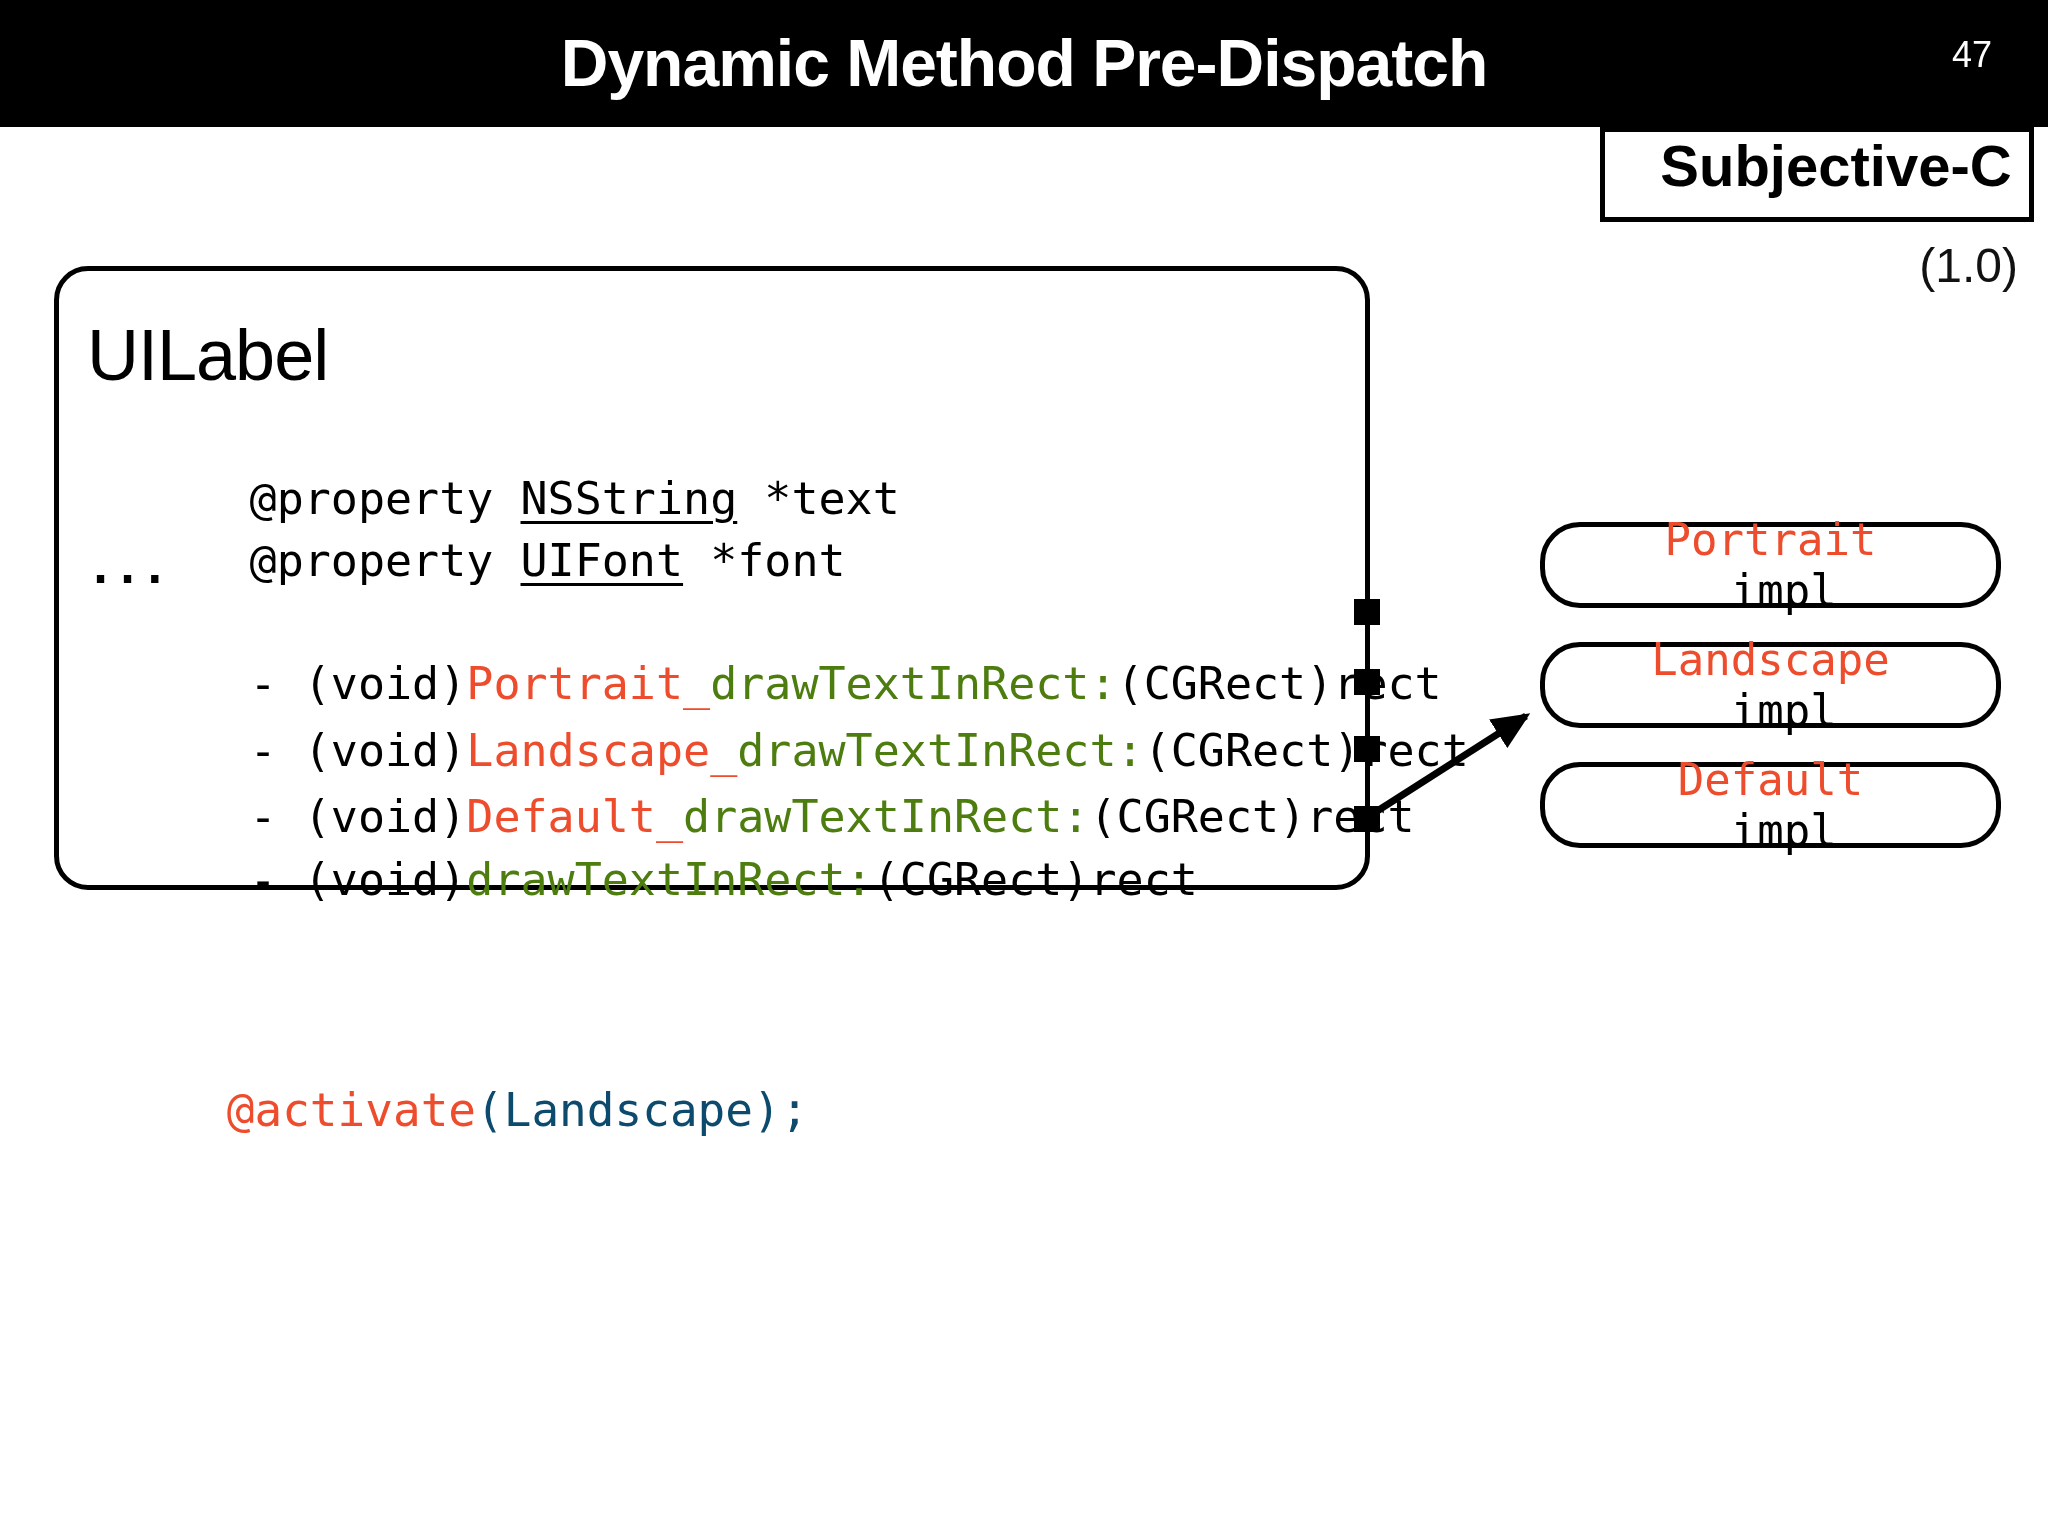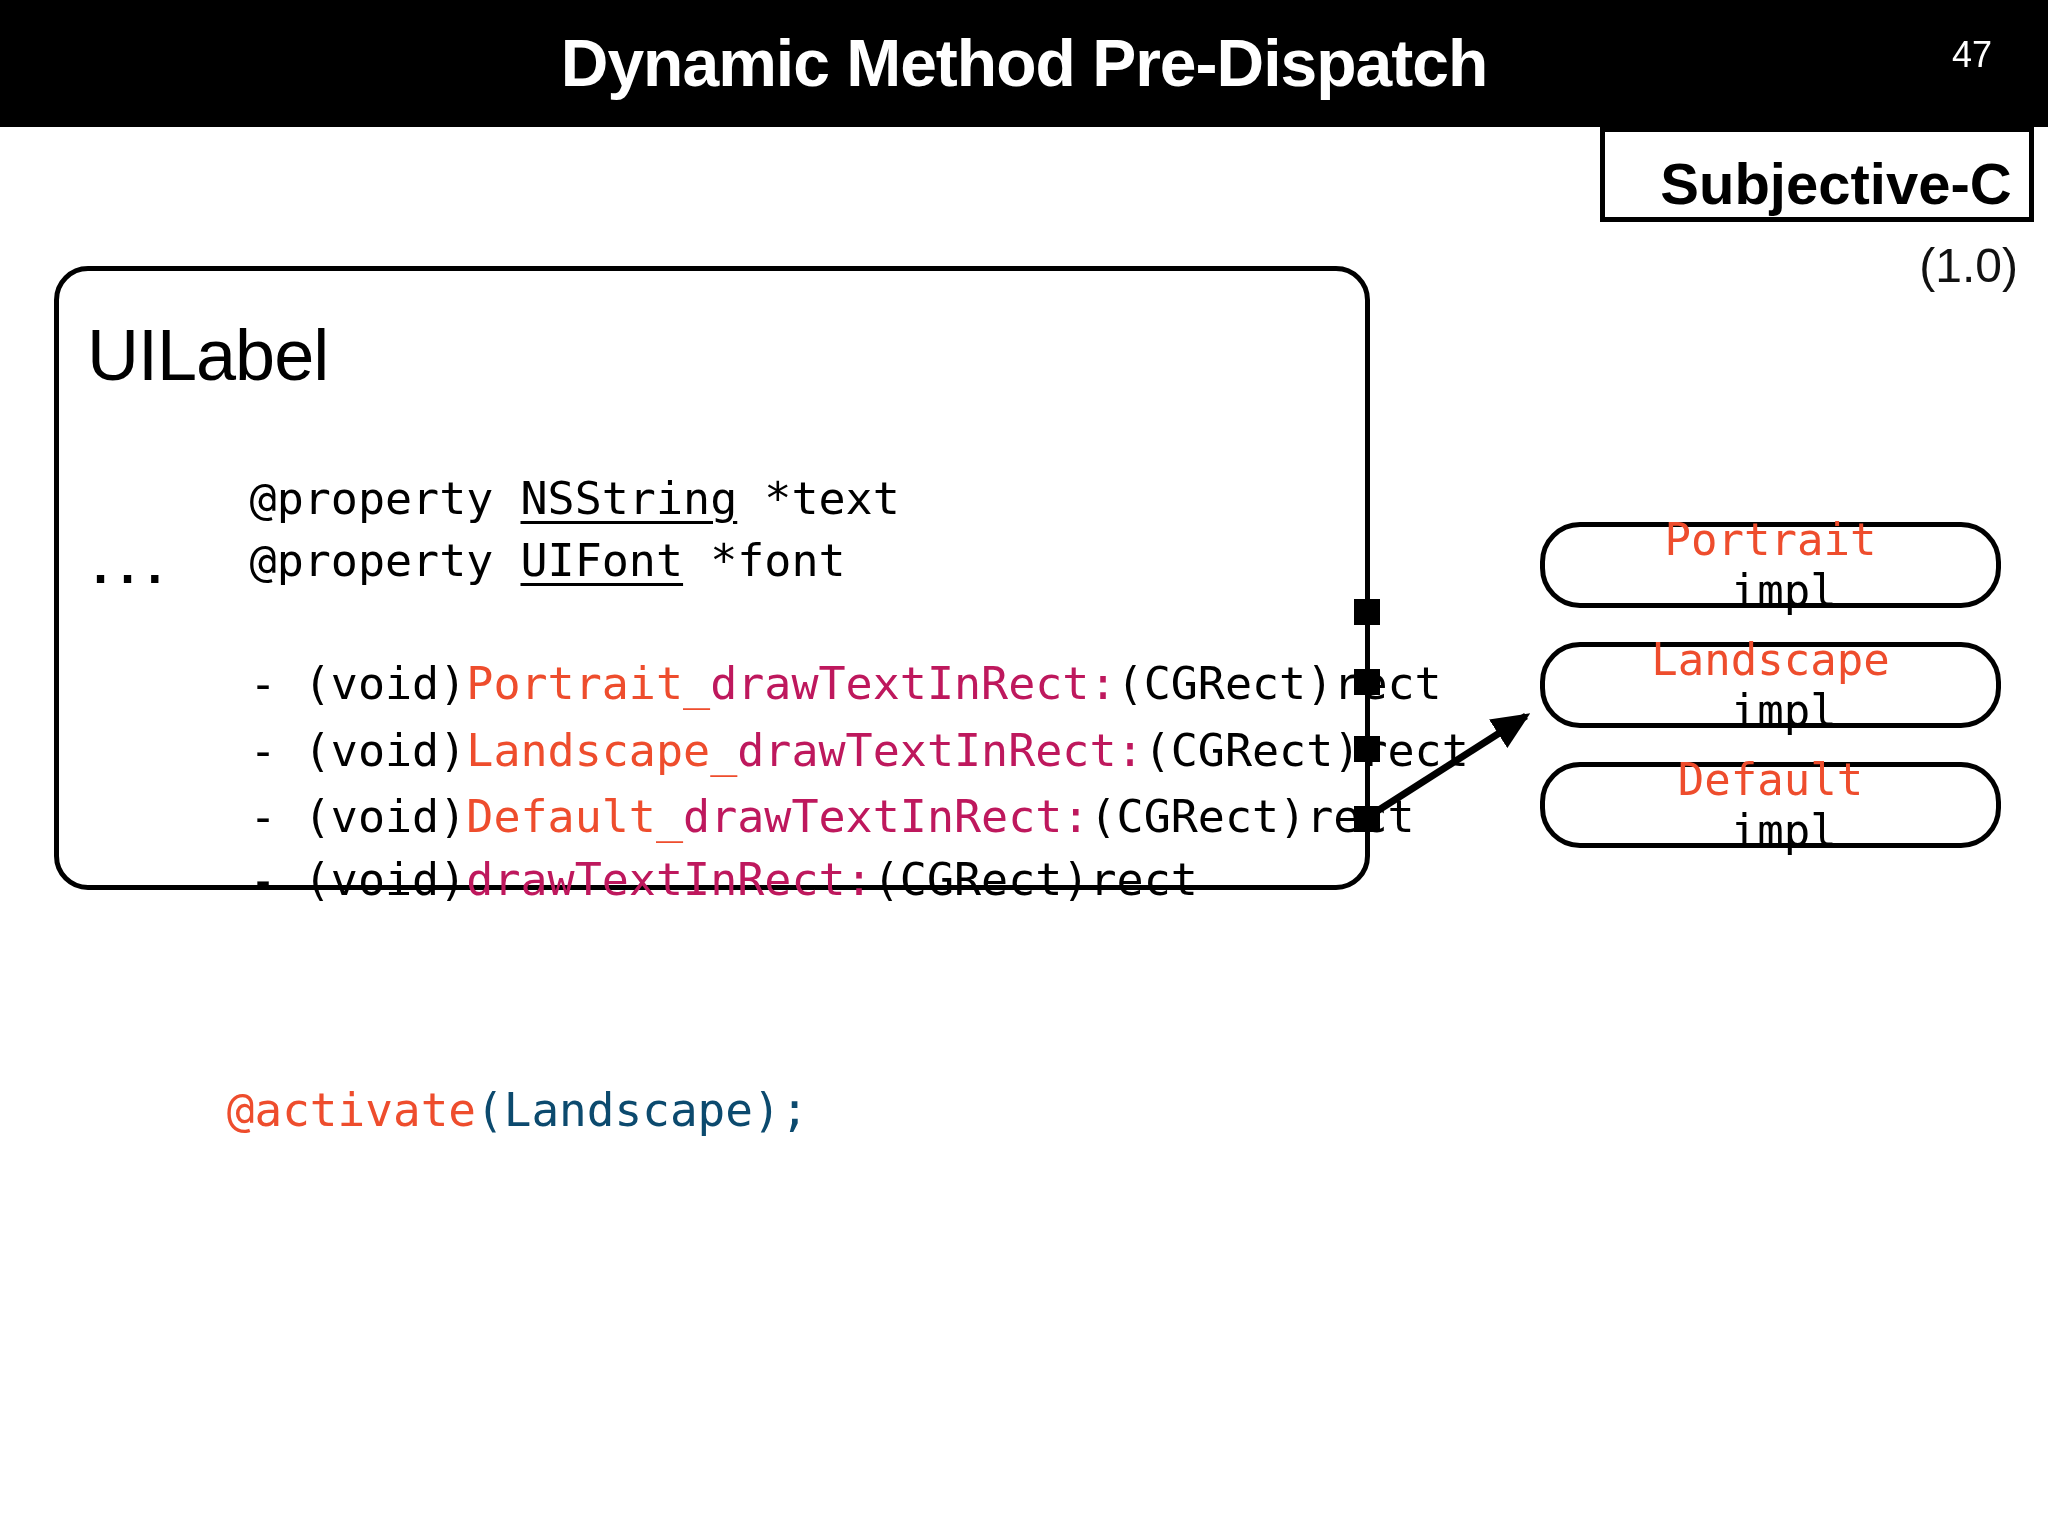--- a/index.html
+++ b/index.html
@@ -42,21 +42,21 @@
   }
 
   
   .subc-badge {
     position: absolute;
     left: 1600px; top: 127px;
     width: 434px; height: 95px;
     background: #ffffff;
     border: 5px solid #000000;
     display: flex;
-    align-items: flex-end;
+    align-items: flex-start;
     justify-content: center;
     font-size: 58px;
     font-weight: 700;
     color: #000000;
     padding-left: 38px;
   }
   .version-label {
     position: absolute;
     right: 30px; top: 238px;
     font-size: 48px;
@@ -99,21 +99,21 @@
   .method-2 { top: 399px; }
   .method-3 { top: 465px; }
   .method-4 { top: 528px; }
 
   .u {
     text-decoration: underline;
     text-decoration-thickness: 3px;
     text-underline-offset: 7px;
   }
   .red  { color: #EE4D2D; }
-  .blue { color: #be185d; }
+  .blue { color: #4d7c0f; }
   .dark { color: #0c4a6e; margin-top: 28px; }
 
   
   .sq {
     position: absolute;
     width: 26px; height: 26px;
     background: #000000;
     left: 1354px;
   }
   .sq-1 { top: 599px; }

